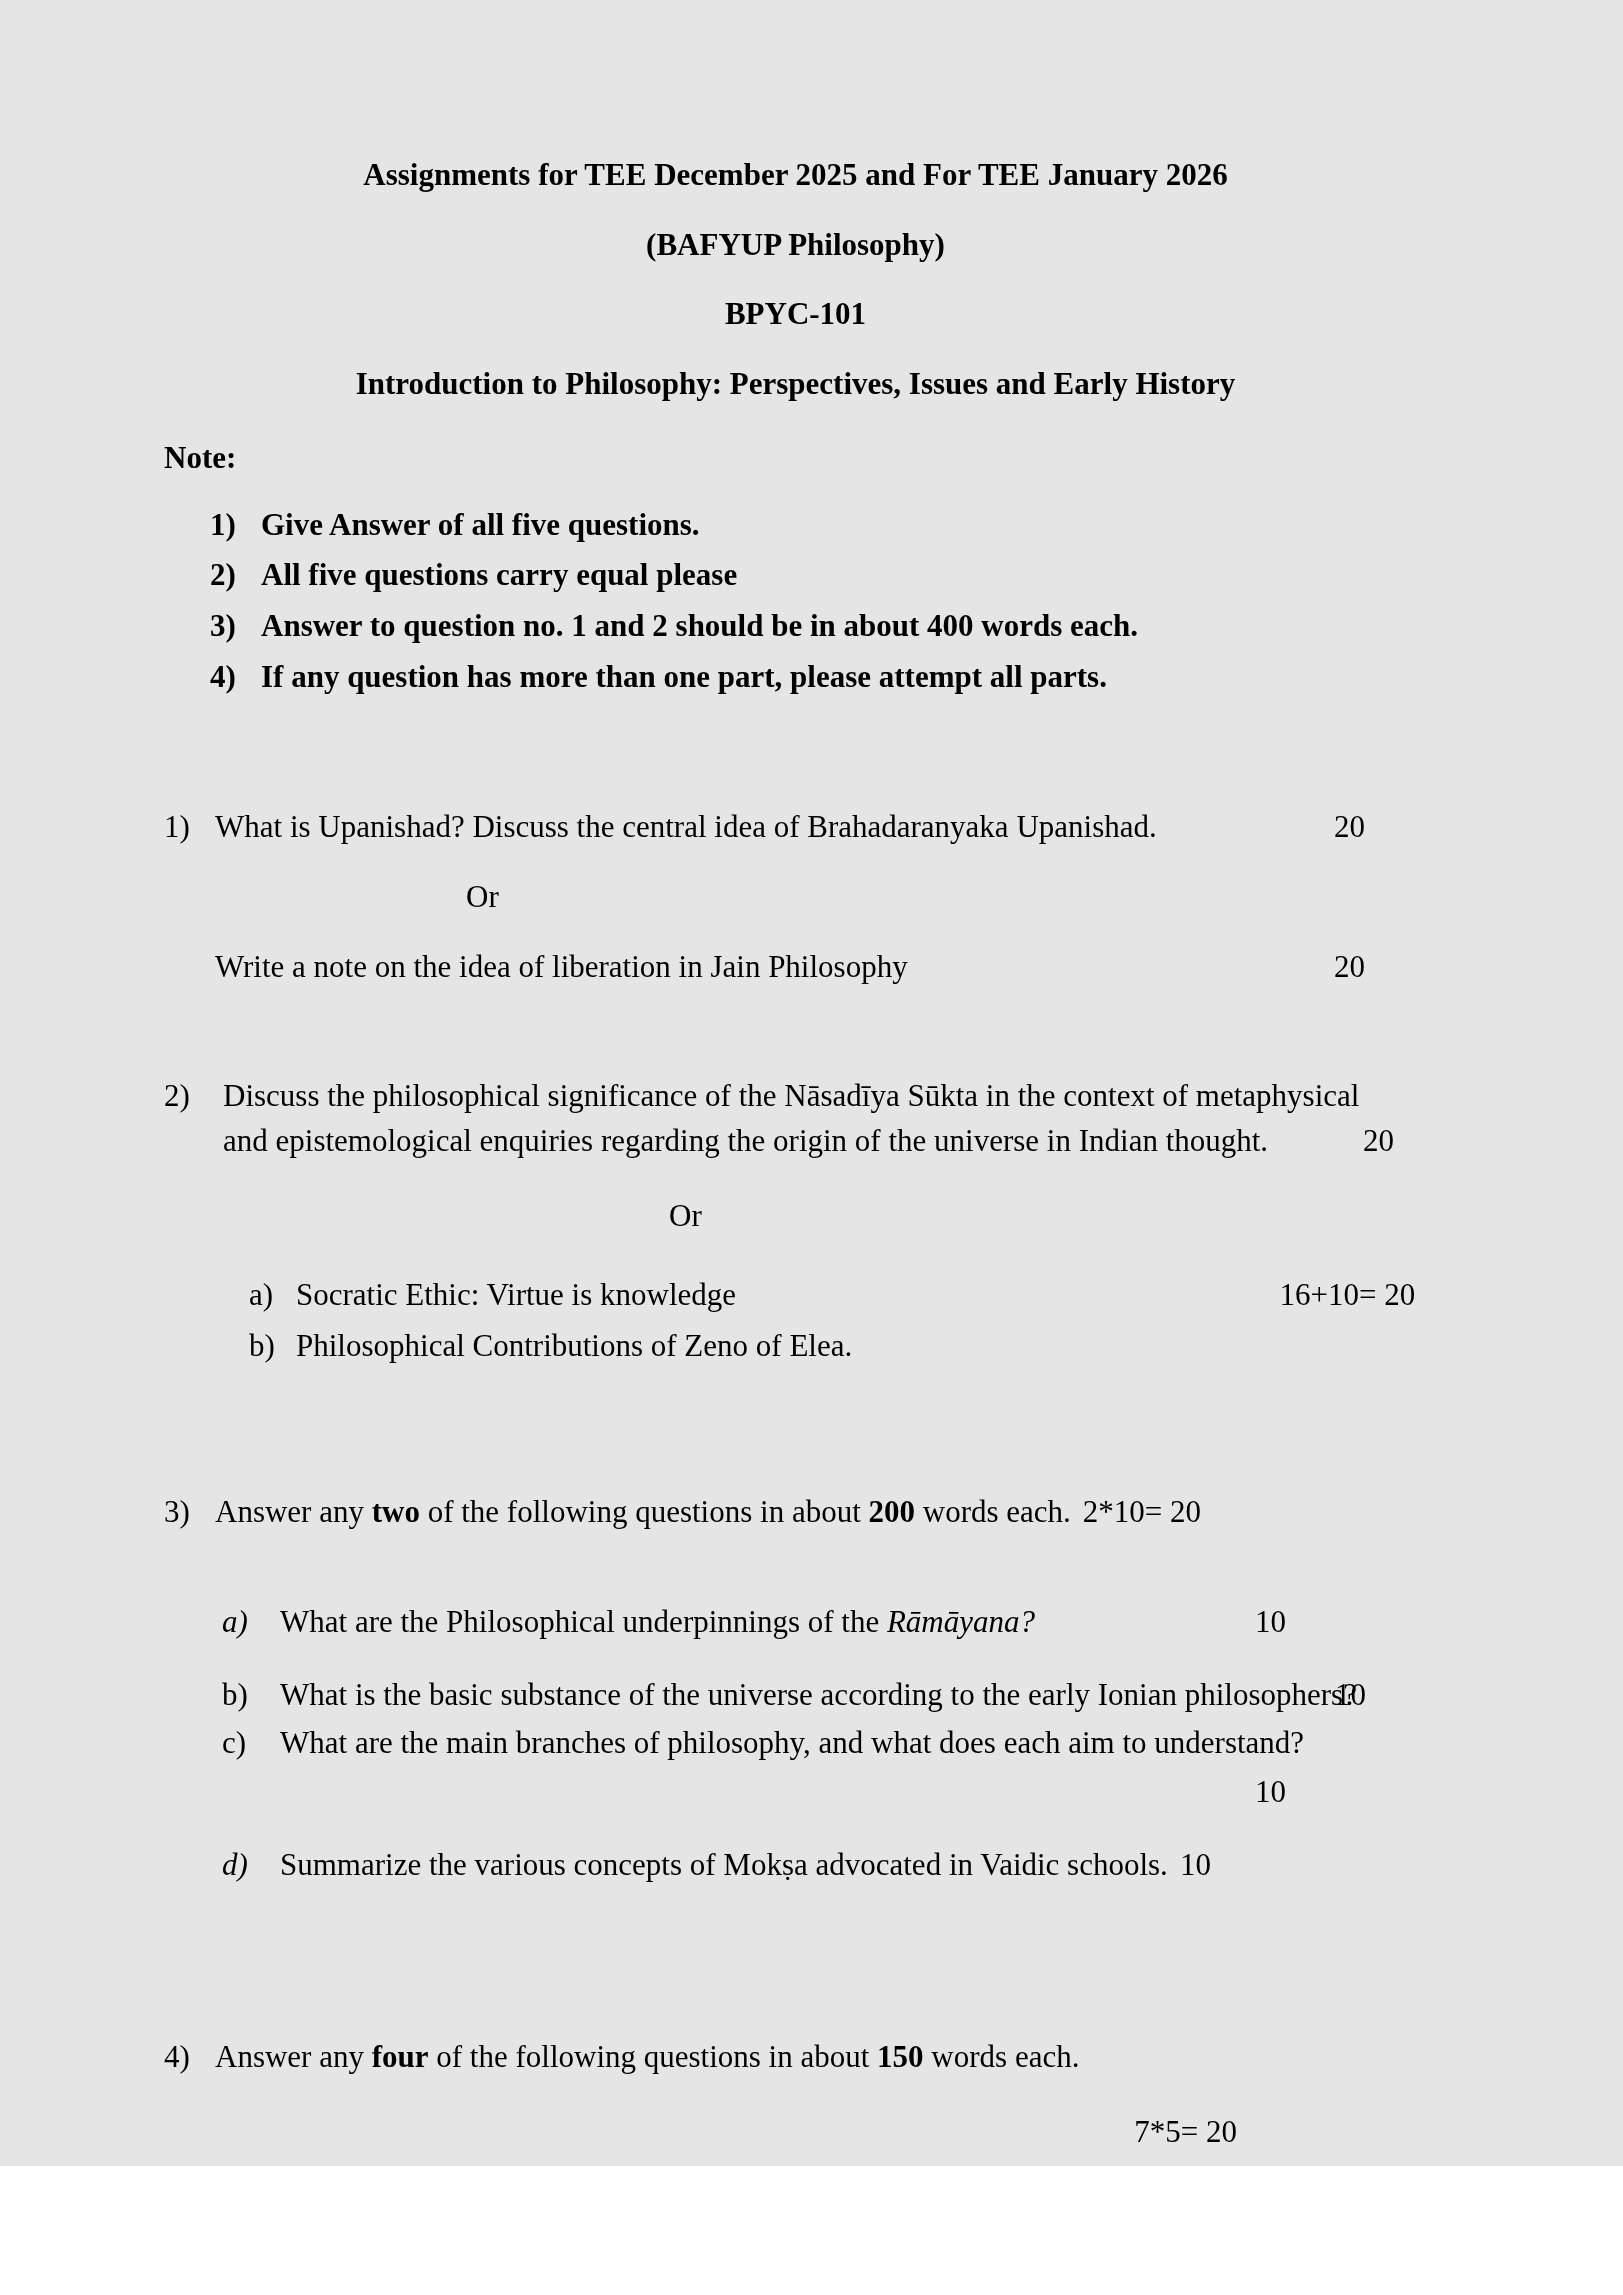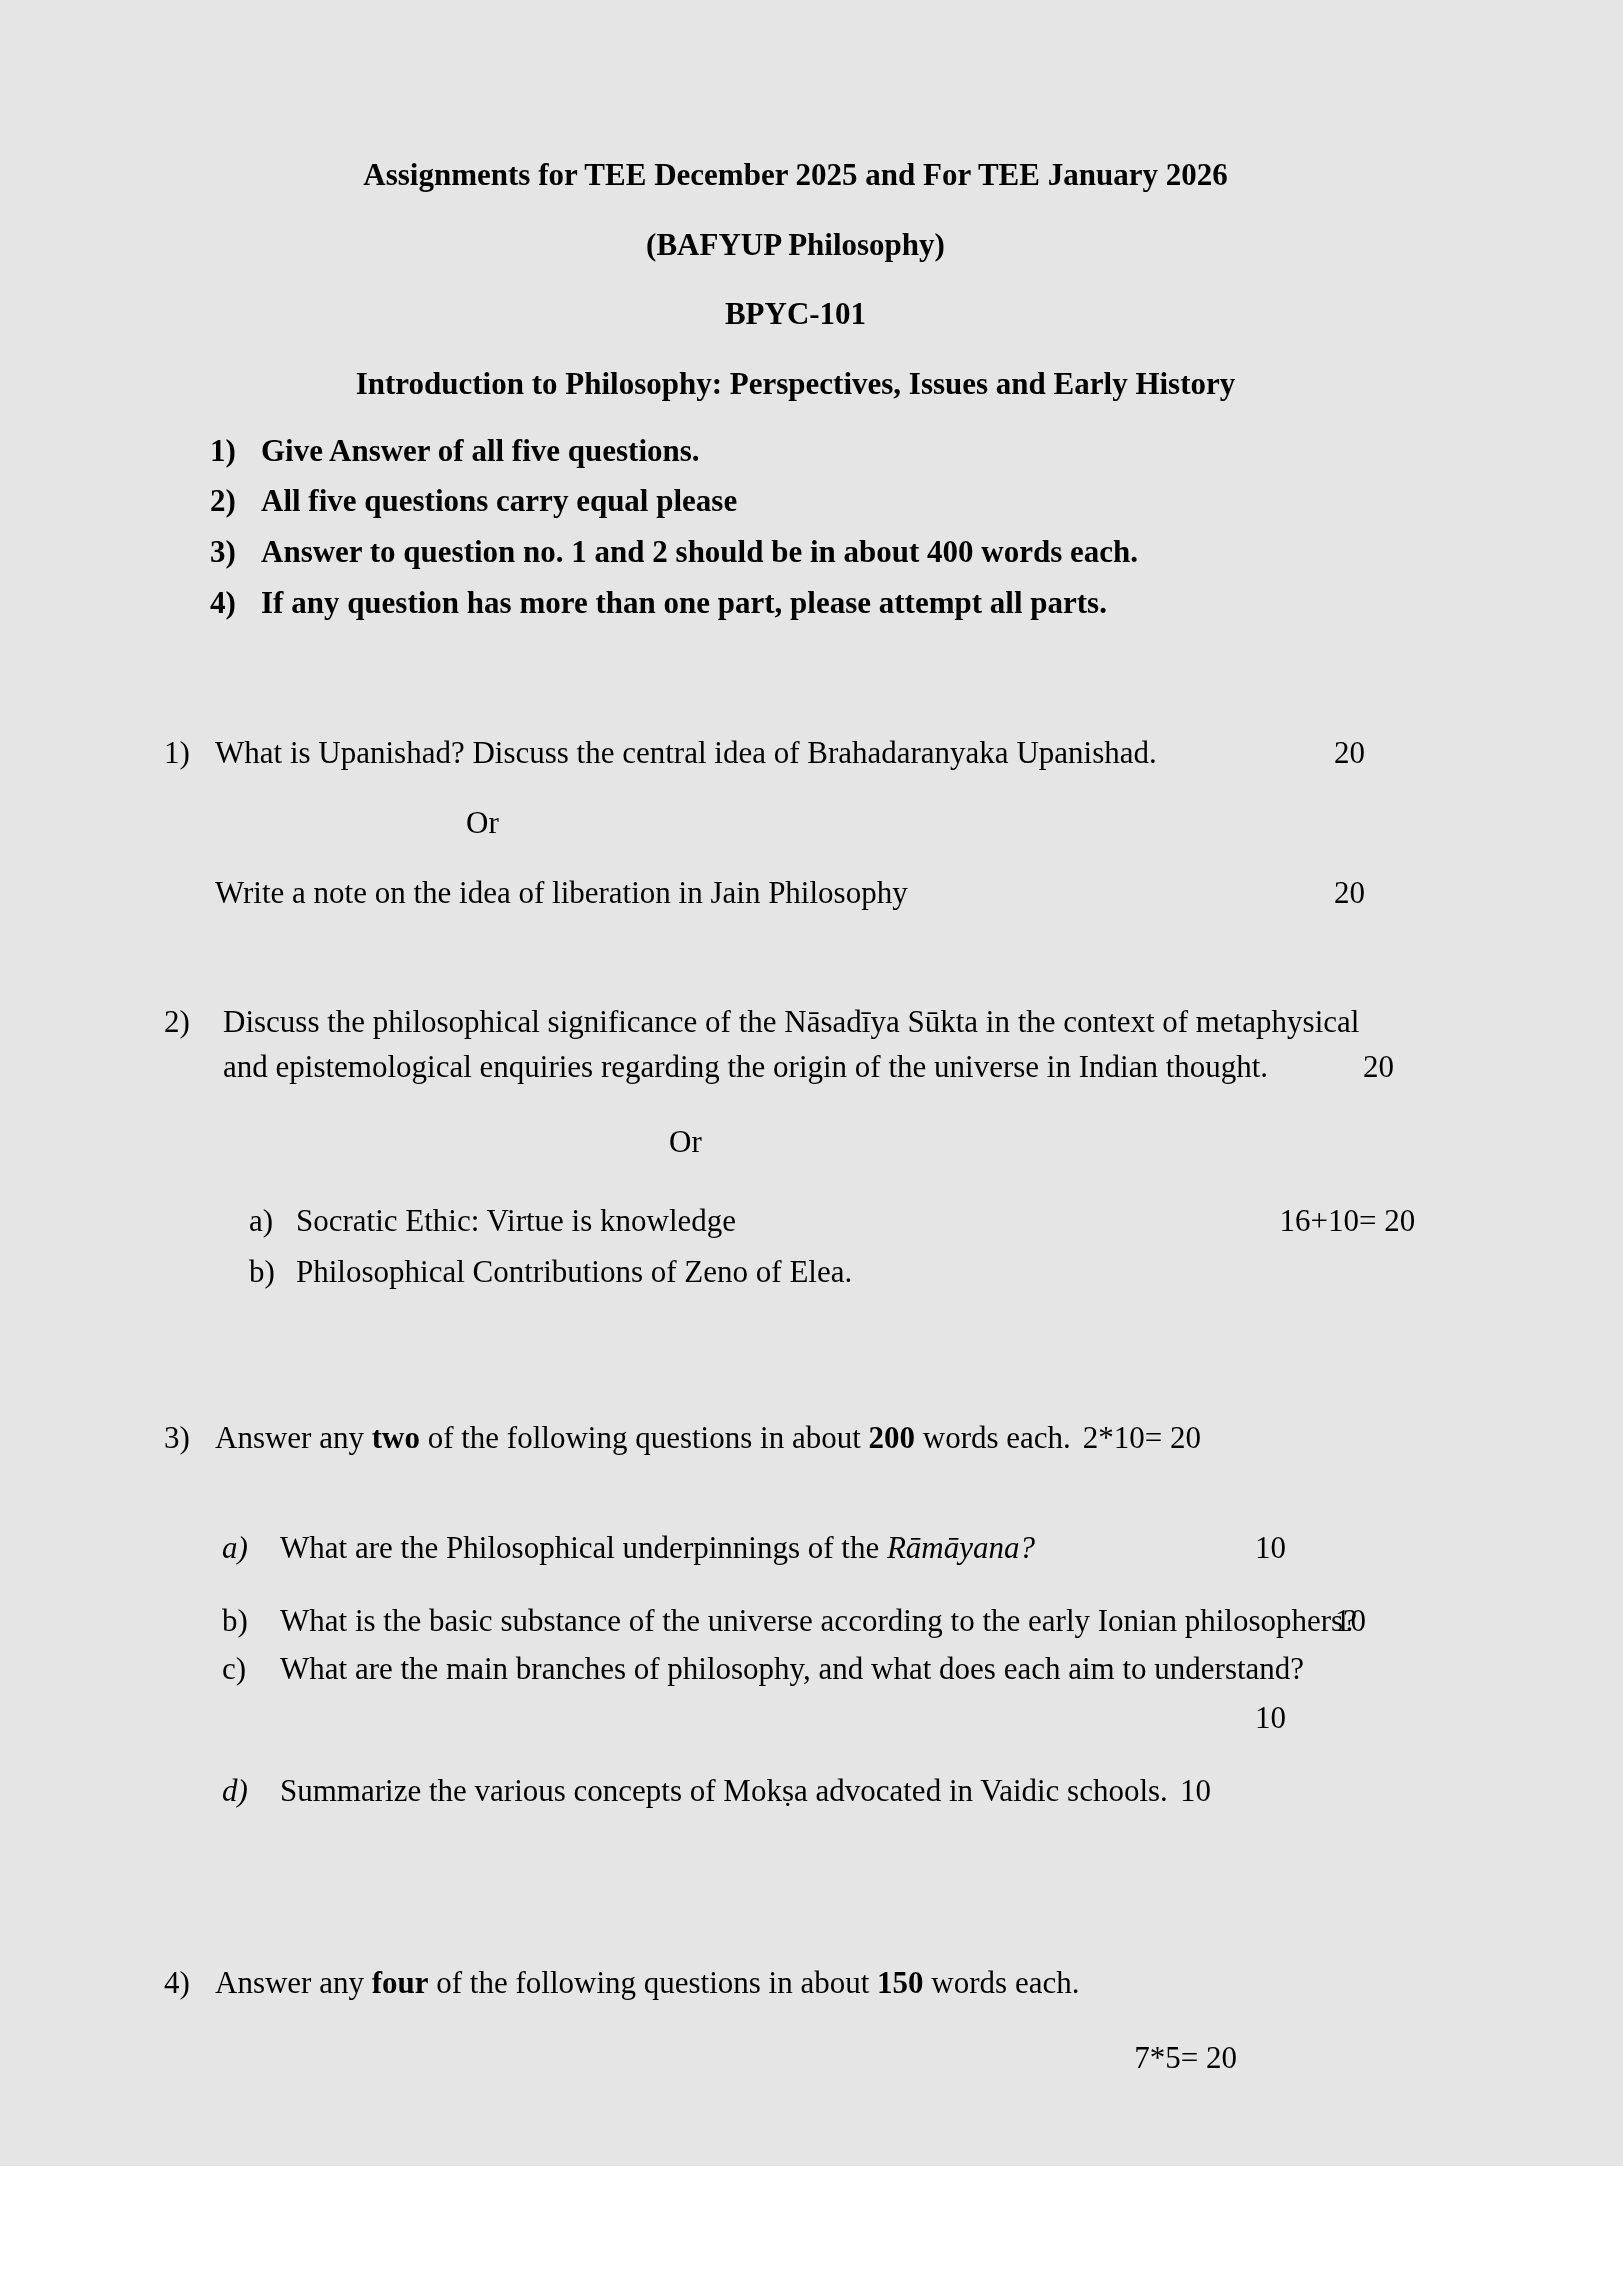--- a/index.html
+++ b/index.html
@@ -73,20 +73,21 @@
 
 <div class="page">
 
   <div class="titles">
     <div class="title-line">Assignments for TEE December 2025 and For TEE January 2026</div>
     <div class="title-line">(BAFYUP Philosophy)</div>
     <div class="title-line">BPYC-101</div>
     <div class="title-line">Introduction to Philosophy: Perspectives, Issues and Early History</div>
   </div>
 
+  <div class="note-label">Note:</div>
   <div class="note-list">
     <div class="note-item">
       <span class="note-marker">1)</span>
       <span>Give Answer of all five questions.</span>
     </div>
     <div class="note-item">
       <span class="note-marker">2)</span>
       <span>All five questions carry equal please</span>
     </div>
     <div class="note-item">

